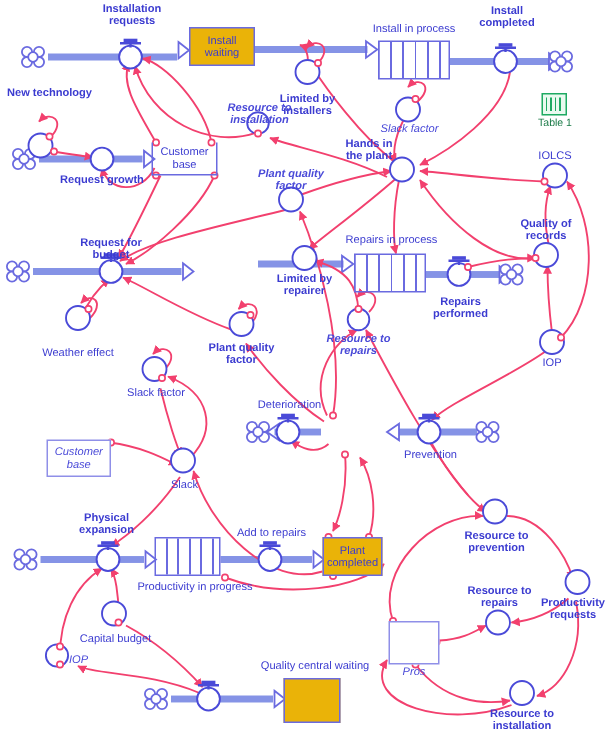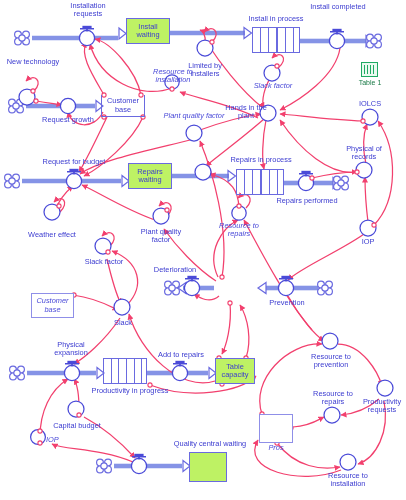--- a/index.html
+++ b/index.html
@@ -1,22 +1,22 @@
 <!DOCTYPE html>
 <html><head>
 <meta charset="utf-8">
 <style>
   html,body{margin:0;padding:0;background:#ffffff;}
   body{width:406px;height:500px;overflow:hidden;font-family:"Liberation Sans",sans-serif;}
   #canvas{position:relative;width:406px;height:500px;}
   svg#wires{position:absolute;left:0;top:0;width:406px;height:500px;}
   .lbl{position:absolute;color:#3b3bd0;font-size:7.4px;line-height:8.4px;text-align:center;white-space:nowrap;}
   .lbl.it{font-style:italic;color:#4a4ad8;}
-  .lbl.wrap{white-space:normal;}
-  .stock{position:absolute;border:1.2px solid #6a6ae0;background:#bef264;box-sizing:border-box;
+  .lbl.wrap{white-space:normal;font-weight:bold;}
+  .stock{position:absolute;border:1.2px solid #6a6ae0;background:#eab308;box-sizing:border-box;
          color:#3b3bd0;font-size:7.4px;line-height:8.4px;display:flex;align-items:center;
          justify-content:center;text-align:center;}
   .ghost{position:absolute;box-sizing:border-box;border:1.2px solid #8f8fe8;background:#ffffff;
          color:#4a4ad8;font-size:7.4px;line-height:8.4px;font-style:italic;display:flex;
          align-items:center;justify-content:center;text-align:center;}
   .bracket{position:absolute;box-sizing:border-box;border:1.2px solid #6a6ae0;border-top:none;
            background:transparent;color:#3b3bd0;font-size:7.4px;line-height:8.4px;display:flex;
            align-items:center;justify-content:center;text-align:center;}
   .table-icon{position:absolute;width:17px;height:15px;box-sizing:border-box;border:1.6px solid #1faa63;
               background:#eafaf0;}
@@ -384,65 +384,65 @@
       <circle cx="33" cy="91" r="2.1"></circle>
     </g>
   </svg>
 
   <div class="stock" style="left:126px;top:18px;width:44px;height:26px">Install waiting</div>
 
   <div class="stock" style="left:252px;top:27px;width:48px;height:26px;background:
        repeating-linear-gradient(90deg,transparent 0 7px,#6a6ae0 7px 8.2px)"></div>
   <div class="lbl" style="left:236px;top:15px;width:80px">Install in process</div>
 
-  <div class="stock" style="left:128px;top:163px;width:44px;height:26px">Repairs waiting</div>
 
   <div class="stock" style="left:236px;top:169px;width:48px;height:26px;background:
        repeating-linear-gradient(90deg,transparent 0 7px,#6a6ae0 7px 8.2px)"></div>
   <div class="lbl" style="left:220px;top:156px;width:82px">Repairs in process</div>
 
 
   <div class="stock" style="left:103px;top:358px;width:44px;height:26px;background:
        repeating-linear-gradient(90deg,transparent 0 6.5px,#6a6ae0 6.5px 7.7px)"></div>
   <div class="lbl" style="left:82px;top:387px;width:96px">Productivity in progress</div>
 
-  <div class="stock" style="left:215px;top:358px;width:40px;height:26px">Table capacity</div>
+  <div class="stock" style="left:215px;top:358px;width:40px;height:26px">Plant completed</div>
 
   <div class="stock" style="left:189px;top:452px;width:38px;height:30px"></div>
   <div class="lbl" style="left:165px;top:440px;width:90px">Quality central waiting</div>
 
   <div class="bracket" style="left:101px;top:95px;width:44px;height:22px">Customer base</div>
 
   <div class="ghost" style="left:31px;top:293px;width:43px;height:25px">Customer base</div>
   <div class="ghost" style="left:259px;top:414px;width:34px;height:29px"></div>
   <div class="lbl it" style="left:254px;top:444px;width:44px">Pros</div>
 
   <div class="table-icon" style="left:361px;top:62px">
       <i></i>
     </div>
   <div class="tlabel" style="left:355px;top:79px;width:30px;text-align:center">Table 1</div>
 
   <div class="lbl wrap" style="left:57px;top:2px;width:62px">Installation requests</div>
   <div class="lbl wrap" style="left:310px;top:3px;width:56px">Install completed</div>
   <div class="lbl wrap" style="left:37px;top:116px;width:62px">Request growth</div>
   <div class="lbl wrap" style="left:41px;top:158px;width:66px">Request for budget</div>
   <div class="lbl wrap" style="left:276px;top:197px;width:62px">Repairs performed</div>
-  <div class="lbl" style="left:145px;top:266px;width:60px">Deterioration</div>
+  <div class="lbl" style="left:163px;top:266px;width:60px">Deterioration</div>
   <div class="lbl" style="left:258px;top:299px;width:58px">Prevention</div>
   <div class="lbl wrap" style="left:40px;top:341px;width:62px">Physical expansion</div>
   <div class="lbl" style="left:148px;top:351px;width:66px">Add to repairs</div>
 
   <div class="lbl wrap" style="left:0px;top:58px;width:66px">New technology</div>
   <div class="lbl wrap" style="left:178px;top:62px;width:54px">Limited by installers</div>
   <div class="lbl it" style="left:244px;top:82px;width:58px">Slack factor</div>
-  <div class="lbl wrap" style="left:225px;top:104px;width:42px">Hands in the plant</div>
+  <div class="lbl wrap" style="left:225px;top:92px;width:42px">Hands in the plant</div>
   <div class="lbl" style="left:349px;top:100px;width:42px">IOLCS</div>
-  <div class="lbl wrap" style="left:339px;top:145px;width:50px">Physical of records</div>
+  <div class="lbl wrap" style="left:339px;top:145px;width:50px">Quality of records</div>
   <div class="lbl" style="left:352px;top:238px;width:32px">IOP</div>
   <div class="lbl wrap it" style="left:163px;top:112px;width:62px">Plant quality factor</div>
+  <div class="lbl wrap" style="left:176px;top:182px;width:54px">Limited by repairer</div>
   <div class="lbl wrap it" style="left:140px;top:68px;width:66px">Resource to installation</div>
   <div class="lbl wrap it" style="left:208px;top:222px;width:62px">Resource to repairs</div>
   <div class="lbl" style="left:19px;top:231px;width:66px">Weather effect</div>
   <div class="lbl wrap" style="left:131px;top:228px;width:60px">Plant quality factor</div>
   <div class="lbl" style="left:76px;top:258px;width:56px">Slack factor</div>
   <div class="lbl" style="left:103px;top:319px;width:40px">Slack</div>
   <div class="lbl" style="left:45px;top:422px;width:64px">Capital budget</div>
   <div class="lbl it" style="left:46px;top:436px;width:24px;text-align:left">IOP</div>
   <div class="lbl wrap" style="left:300px;top:353px;width:62px">Resource to prevention</div>
   <div class="lbl wrap" style="left:302px;top:390px;width:62px">Resource to repairs</div>

